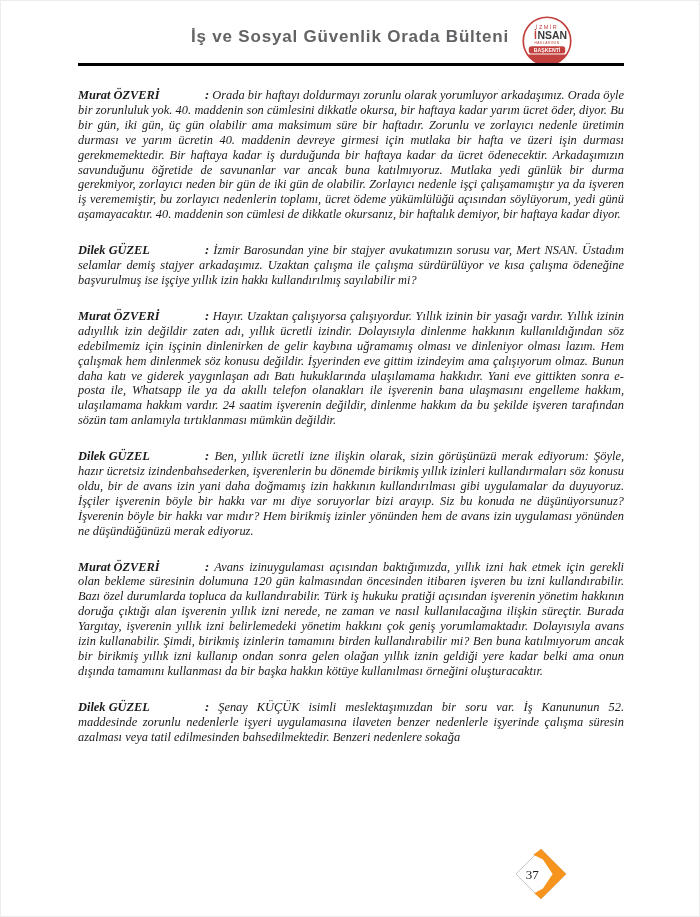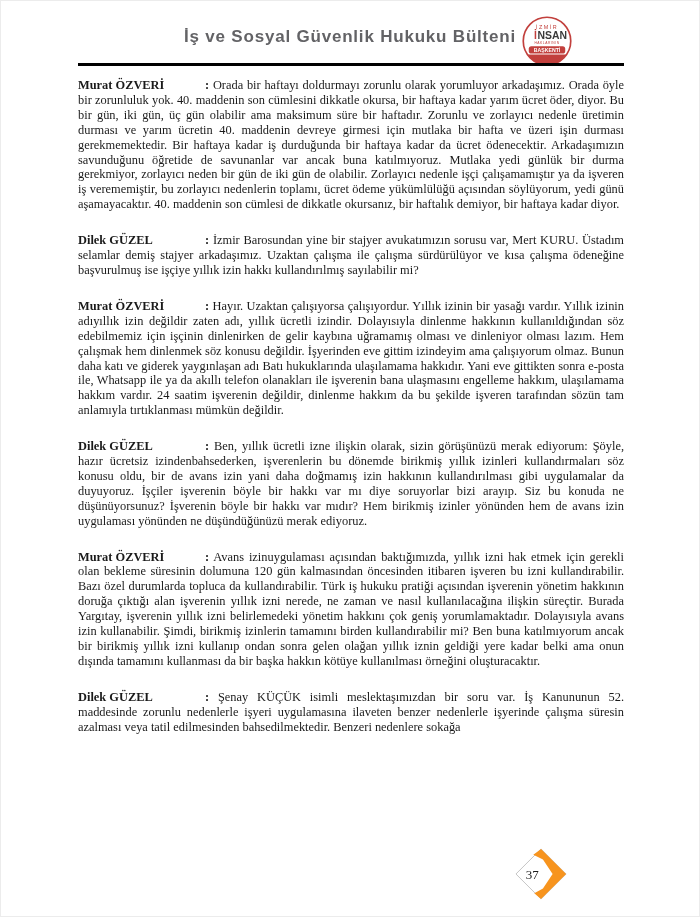--- a/index.html
+++ b/index.html
@@ -34,40 +34,40 @@
     background:#000000;
   }
   .content{
     position:absolute;
     top:74px;left:78px;
     width:546px;
     text-align:justify;
     font-size:12.4px;
     line-height:14.9px;
   }
-  .para{margin:4px 0 21px 0;}
+  .para{margin:14px 0 21px 0;font-style:italic;}
   .speaker{
     font-weight:bold;
     display:inline-block;
     min-width:127px;
   }
   .colon{font-weight:bold;}
   .ptext{}
   .page-badge{
     position:absolute;
     top:847px;left:515px;
     width:54px;height:54px;
   }
 </style>
 </head>
 <body>
 
 <div class="page">
 
-  <div class="doc-title">İş ve Sosyal Güvenlik Hukuku Bülteni</div>
+  <div class="doc-title">İş ve Sosyal Güvenlik Orada Bülteni</div>
 
   <svg class="logo" viewBox="0 0 48 48">
     <circle cx="24" cy="24" r="22.8" fill="#ffffff" stroke="#C2403D" stroke-width="1.6"></circle>
     <path d="M 5.2 37 A 22.8 22.8 0 0 0 42.8 37 L 5.2 37 Z" fill="#C2403D"></path>
     <text x="24" y="12.5" text-anchor="middle" font-family="Liberation Sans, sans-serif" font-size="5.2" letter-spacing="1.4" fill="#C2403D">İZMİR</text>
     <text x="11.5" y="22.5" text-anchor="start" font-family="Liberation Sans, sans-serif" font-size="10" font-weight="bold" fill="#C2403D">İ</text>
     <text x="15" y="22.5" text-anchor="start" font-family="Liberation Sans, sans-serif" font-size="10" font-weight="bold" fill="#3a3a3a">NSAN</text>
     <text x="24" y="26.8" text-anchor="middle" font-family="Liberation Sans, sans-serif" font-size="3.2" letter-spacing="0.5" fill="#C2403D">HAKLARININ</text>
     <rect x="6.5" y="29" width="35" height="7" rx="2.5" fill="#C2403D"></rect>
     <text x="24" y="34.2" text-anchor="middle" font-family="Liberation Sans, sans-serif" font-size="5" font-weight="bold" fill="#ffffff">BAŞKENTİ</text>
@@ -77,21 +77,21 @@
 
   <div class="content">
 
     <p class="para">
       <span class="speaker">Murat ÖZVERİ</span><span class="colon">:</span>
       <span class="ptext">Orada bir haftayı doldurmayı zorunlu olarak yorumluyor arkadaşımız. Orada öyle bir zorunluluk yok. 40. maddenin son cümlesini dikkatle okursa, bir haftaya kadar yarım ücret öder, diyor. Bu bir gün, iki gün, üç gün olabilir ama maksimum süre bir haftadır. Zorunlu ve zorlayıcı nedenle üretimin durması ve yarım ücretin 40. maddenin devreye girmesi için mutlaka bir hafta ve üzeri işin durması gerekmemektedir. Bir haftaya kadar iş durduğunda bir haftaya kadar da ücret ödenecektir. Arkadaşımızın savunduğunu öğretide de savunanlar var ancak buna katılmıyoruz. Mutlaka yedi günlük bir durma gerekmiyor, zorlayıcı neden bir gün de iki gün de olabilir. Zorlayıcı nedenle işçi çalışamamıştır ya da işveren iş verememiştir, bu zorlayıcı nedenlerin toplamı, ücret ödeme yükümlülüğü açısından söylüyorum, yedi günü aşamayacaktır. 40. maddenin son cümlesi de dikkatle okursanız, bir haftalık demiyor, bir haftaya kadar diyor.</span>
     </p>
 
     <p class="para">
       <span class="speaker">Dilek GÜZEL</span><span class="colon">:</span>
-      <span class="ptext">İzmir Barosundan yine bir stajyer avukatımızın sorusu var, Mert KURU. Üstadım selamlar demiş stajyer arkadaşımız. Uzaktan çalışma ile çalışma sürdürülüyor ve kısa çalışma ödeneğine başvurulmuş ise işçiye yıllık izin hakkı kullandırılmış sayılabilir mi?</span>
+      <span class="ptext">İzmir Barosundan yine bir stajyer avukatımızın sorusu var, Mert NSAN. Üstadım selamlar demiş stajyer arkadaşımız. Uzaktan çalışma ile çalışma sürdürülüyor ve kısa çalışma ödeneğine başvurulmuş ise işçiye yıllık izin hakkı kullandırılmış sayılabilir mi?</span>
     </p>
 
     <p class="para">
       <span class="speaker">Murat ÖZVERİ</span><span class="colon">:</span>
       <span class="ptext">Hayır. Uzaktan çalışıyorsa çalışıyordur. Yıllık izinin bir yasağı vardır. Yıllık izinin adıyıllık izin değildir zaten adı, yıllık ücretli izindir. Dolayısıyla dinlenme hakkının kullanıldığından söz edebilmemiz için işçinin dinlenirken de gelir kaybına uğramamış olması ve dinleniyor olması lazım. Hem çalışmak hem dinlenmek söz konusu değildir. İşyerinden eve gittim izindeyim ama çalışıyorum olmaz. Bunun daha katı ve giderek yaygınlaşan adı Batı hukuklarında ulaşılamama hakkıdır. Yani eve gittikten sonra e-posta ile, Whatsapp ile ya da akıllı telefon olanakları ile işverenin bana ulaşmasını engelleme hakkım, ulaşılamama hakkım vardır. 24 saatim işverenin değildir, dinlenme hakkım da bu şekilde işveren tarafından sözün tam anlamıyla tırtıklanması mümkün değildir.</span>
     </p>
 
     <p class="para">
       <span class="speaker">Dilek GÜZEL</span><span class="colon">:</span>
       <span class="ptext">Ben, yıllık ücretli izne ilişkin olarak, sizin görüşünüzü merak ediyorum: Şöyle, hazır ücretsiz izindenbahsederken, işverenlerin bu dönemde birikmiş yıllık izinleri kullandırmaları söz konusu oldu, bir de avans izin yani daha doğmamış izin hakkının kullandırılması gibi uygulamalar da duyuyoruz. İşçiler işverenin böyle bir hakkı var mı diye soruyorlar bizi arayıp. Siz bu konuda ne düşünüyorsunuz? İşverenin böyle bir hakkı var mıdır? Hem birikmiş izinler yönünden hem de avans izin uygulaması yönünden ne düşündüğünüzü merak ediyoruz.</span>

